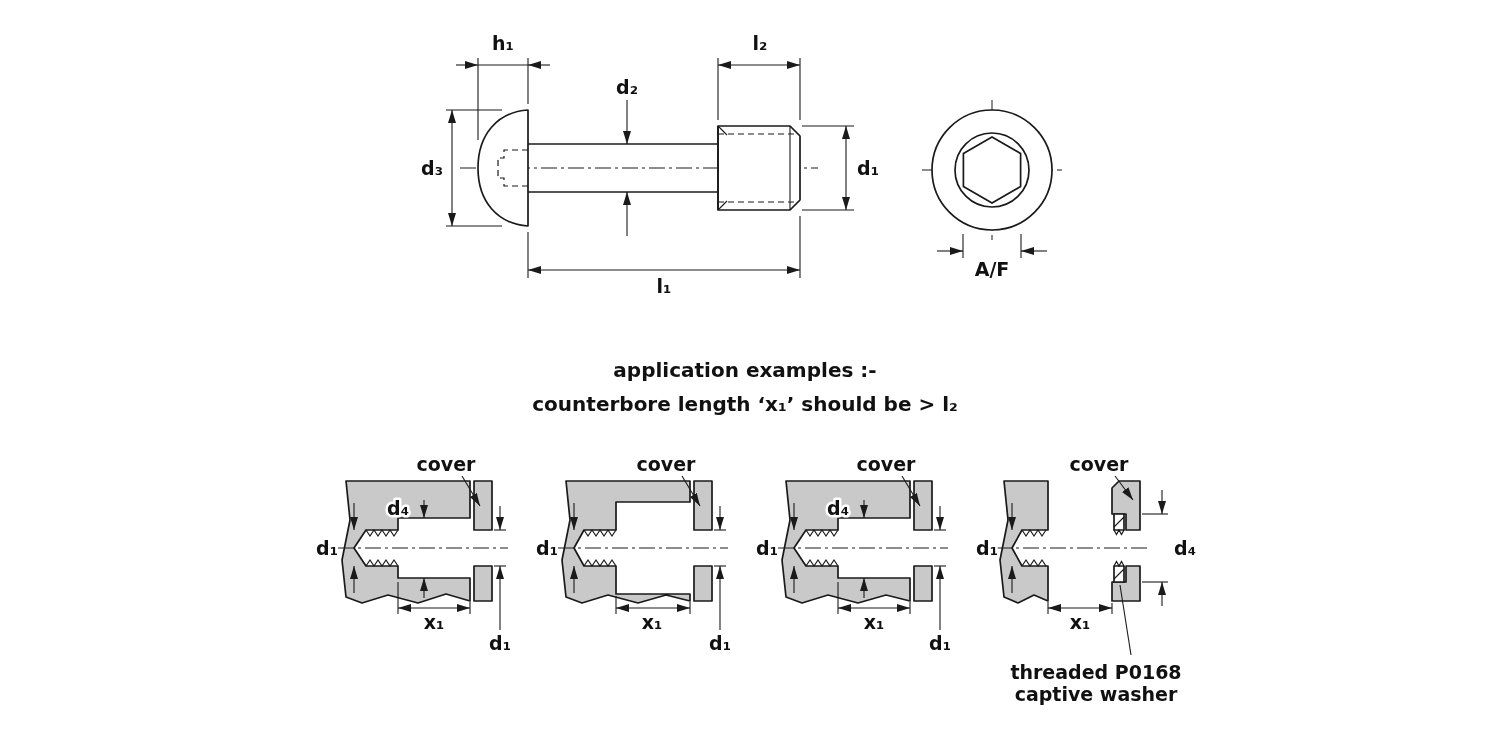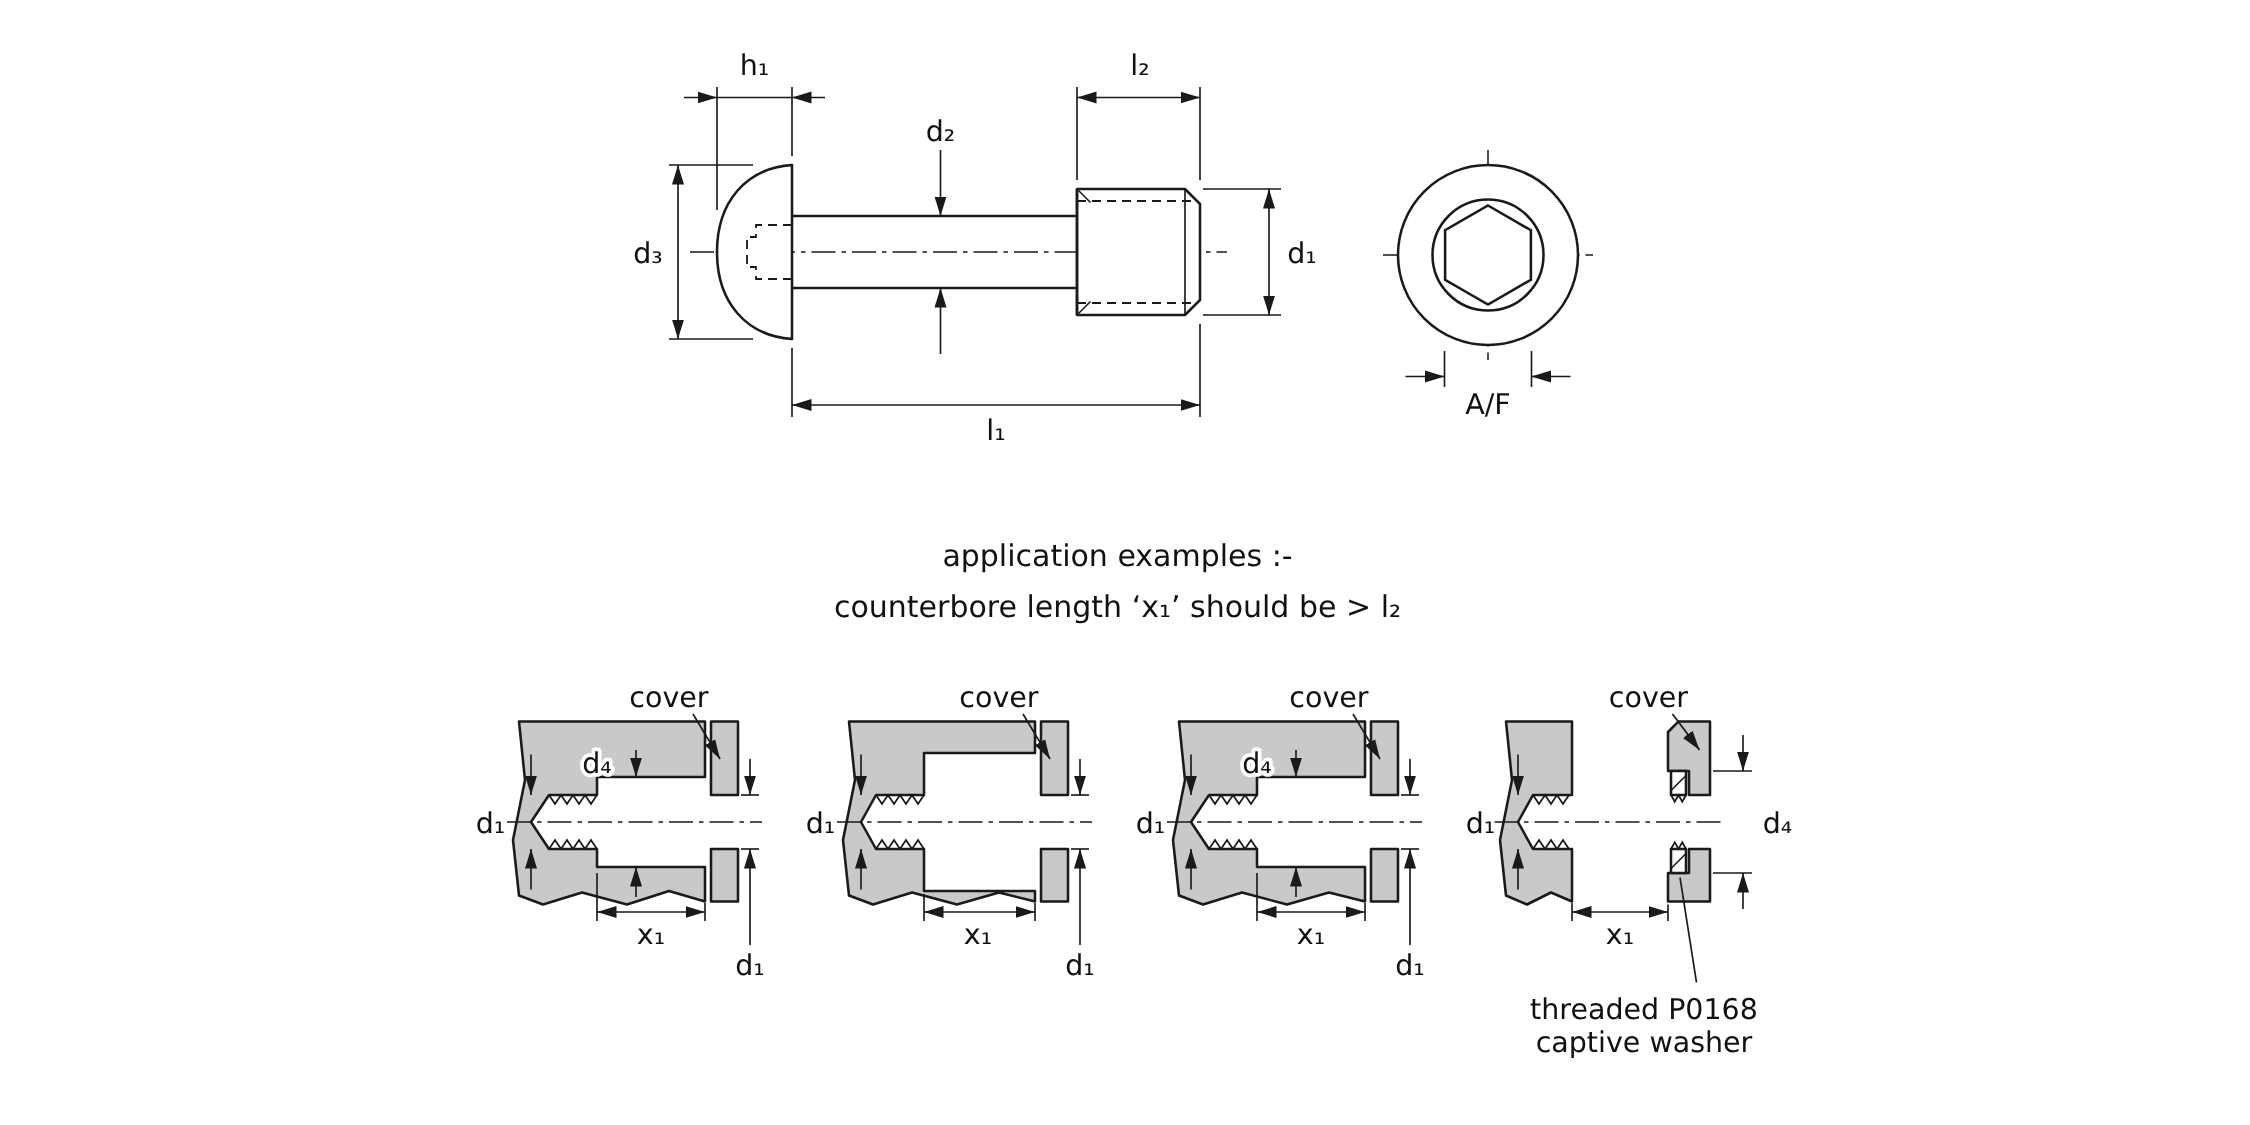--- a/index.html
+++ b/index.html
@@ -1,16 +1,16 @@
 <!DOCTYPE html>
 <html><head>
 <meta charset="utf-8">
 <style>
   html,body{margin:0;padding:0;background:#ffffff;}
-  .canvas-wrap{width:1500px;height:750px;background:#ffffff;overflow:hidden;}
+  .canvas-wrap{width:1500px;height:750px;background:#ffffff;overflow:hidden;font-weight:bold;}
   svg{display:block;}
   .outline{fill:#ffffff;stroke:#1a1a1a;stroke-width:1.7;stroke-linejoin:round;}
   .material{fill:#c9c9c9;stroke:#1a1a1a;stroke-width:1.7;stroke-linejoin:round;}
   .thin{stroke:#1a1a1a;stroke-width:1.1;fill:none;}
   .thick{stroke:#1a1a1a;stroke-width:1.7;fill:none;}
   .dashed{stroke:#1a1a1a;stroke-width:1.2;fill:none;stroke-dasharray:6 4;}
   .centerline{stroke:#1a1a1a;stroke-width:1;fill:none;stroke-dasharray:16 4 3 4;}
   .zig{stroke:#1a1a1a;stroke-width:1.2;fill:none;stroke-linejoin:miter;}
   text{font-family:"DejaVu Sans","Liberation Sans",sans-serif;fill:#111111;}
   .dimlbl{font-size:19px;text-anchor:middle;paint-order:stroke;stroke:#ffffff;stroke-width:5px;stroke-linejoin:round;}

